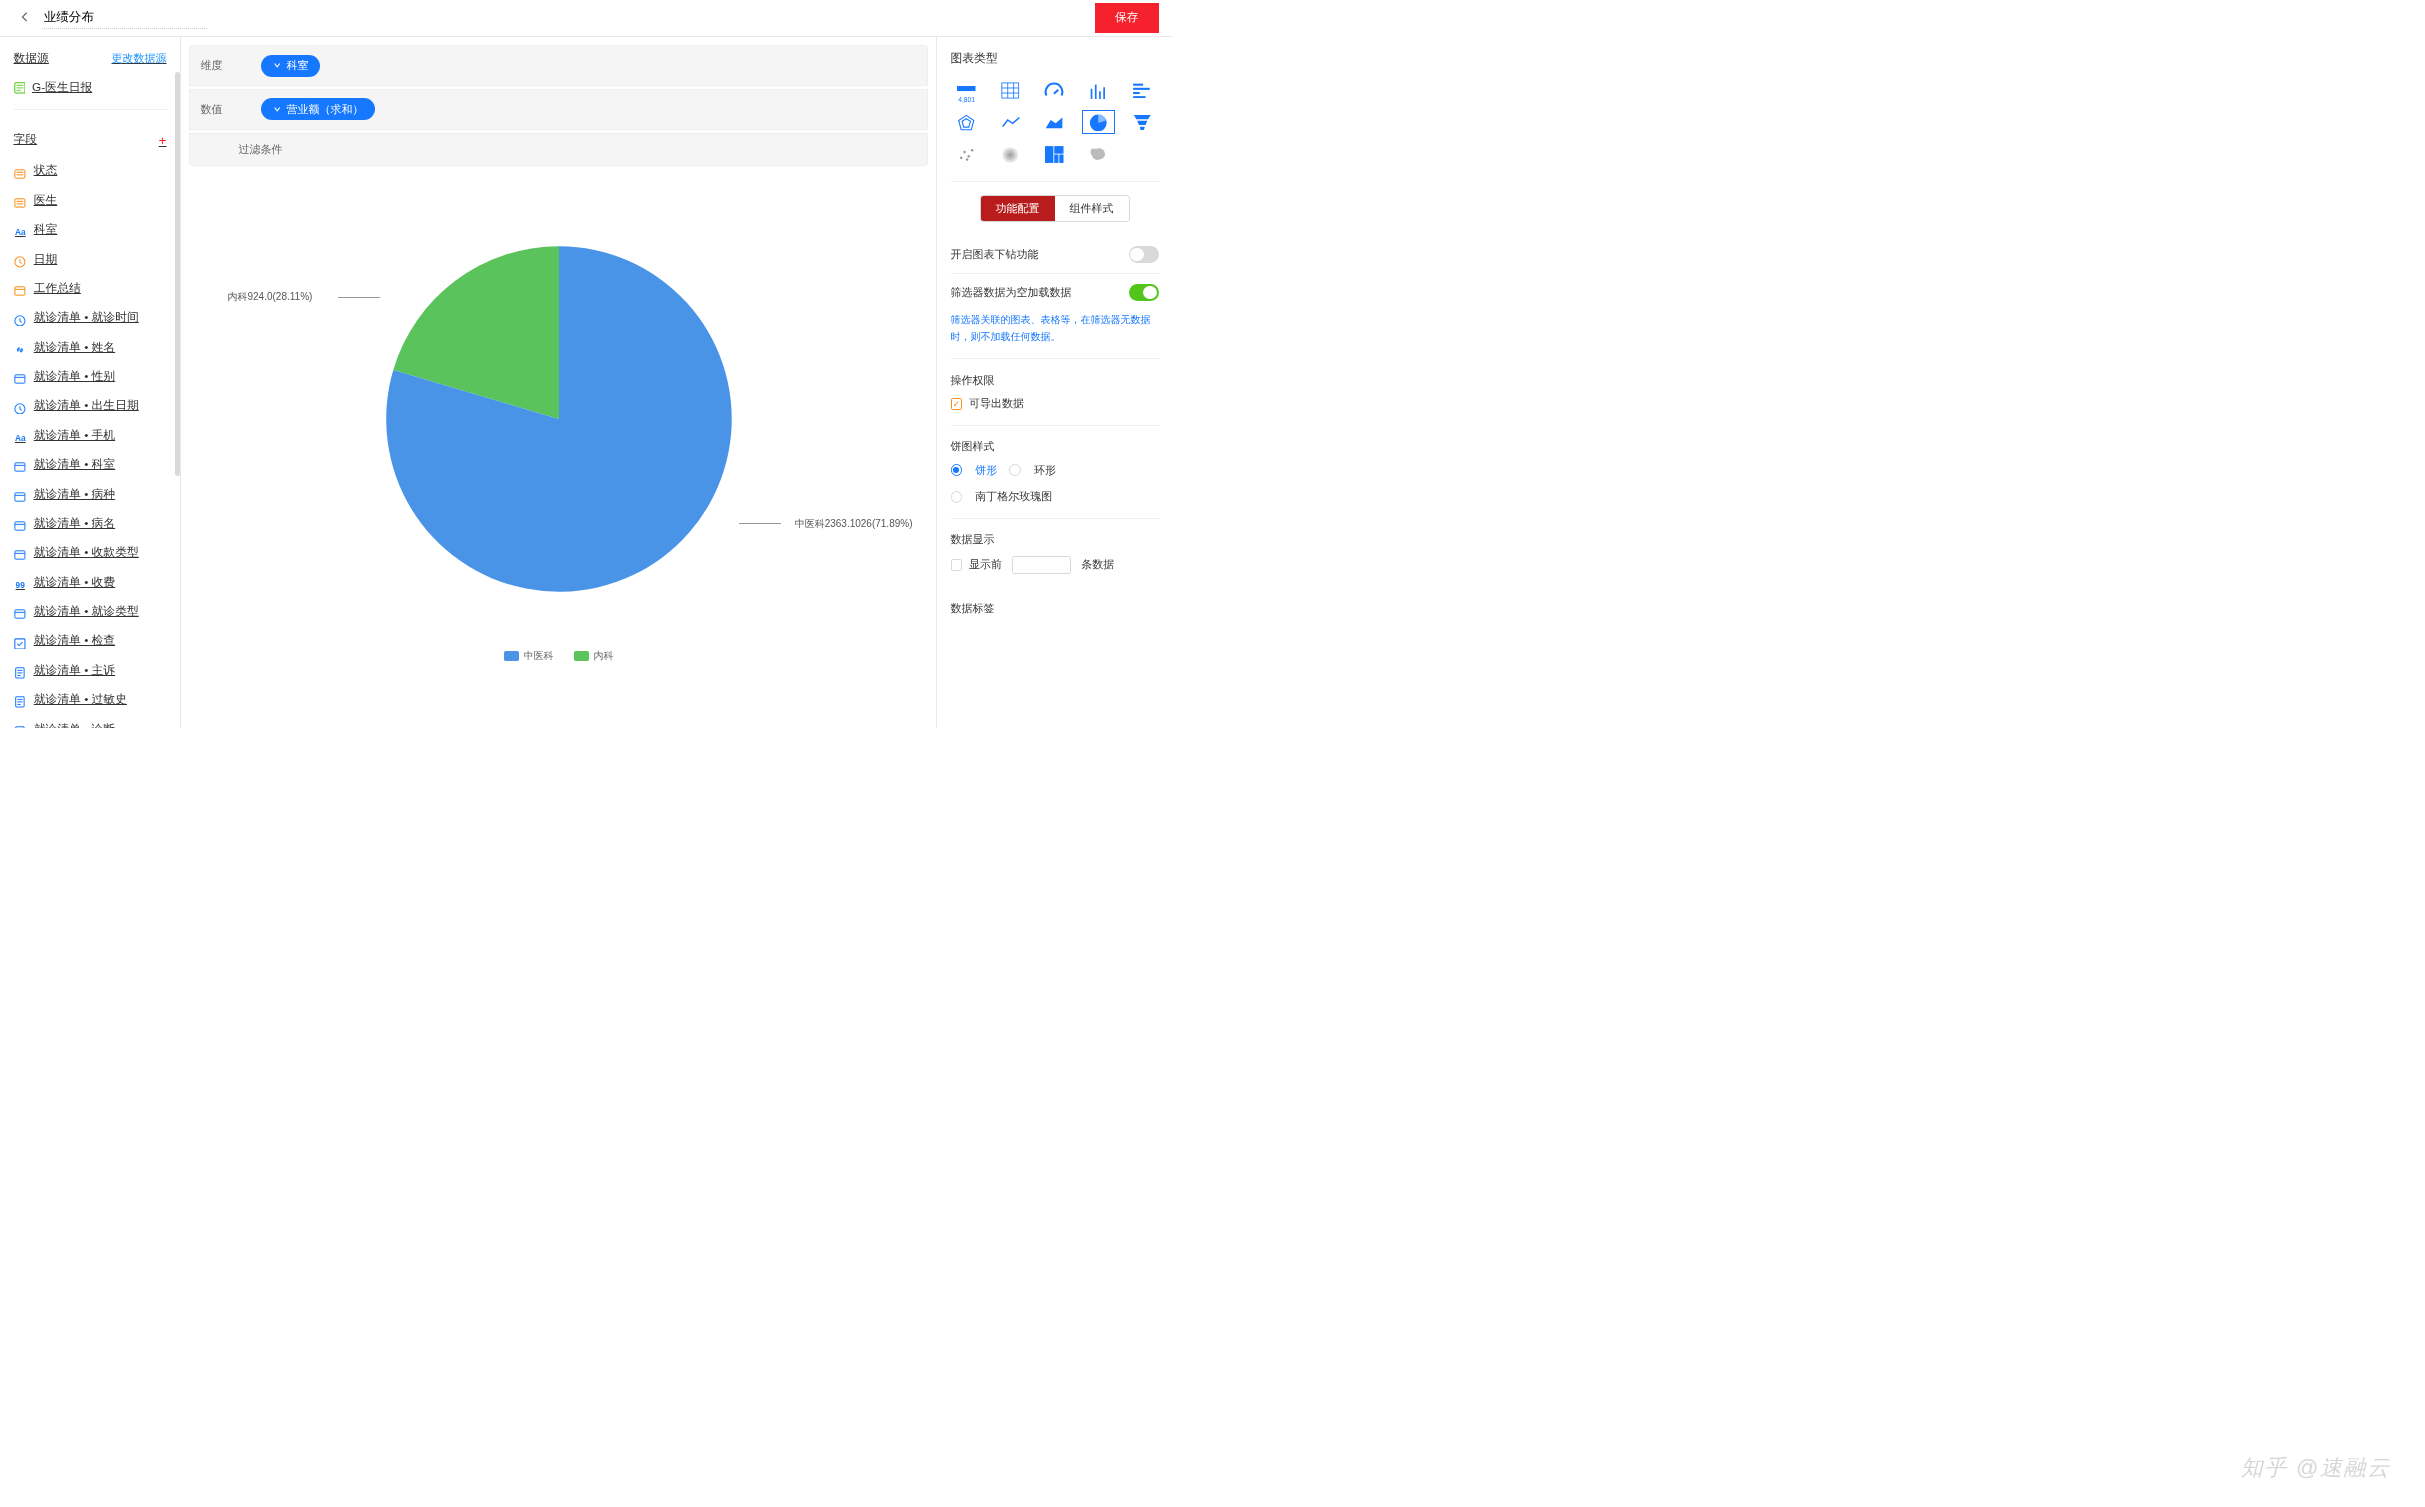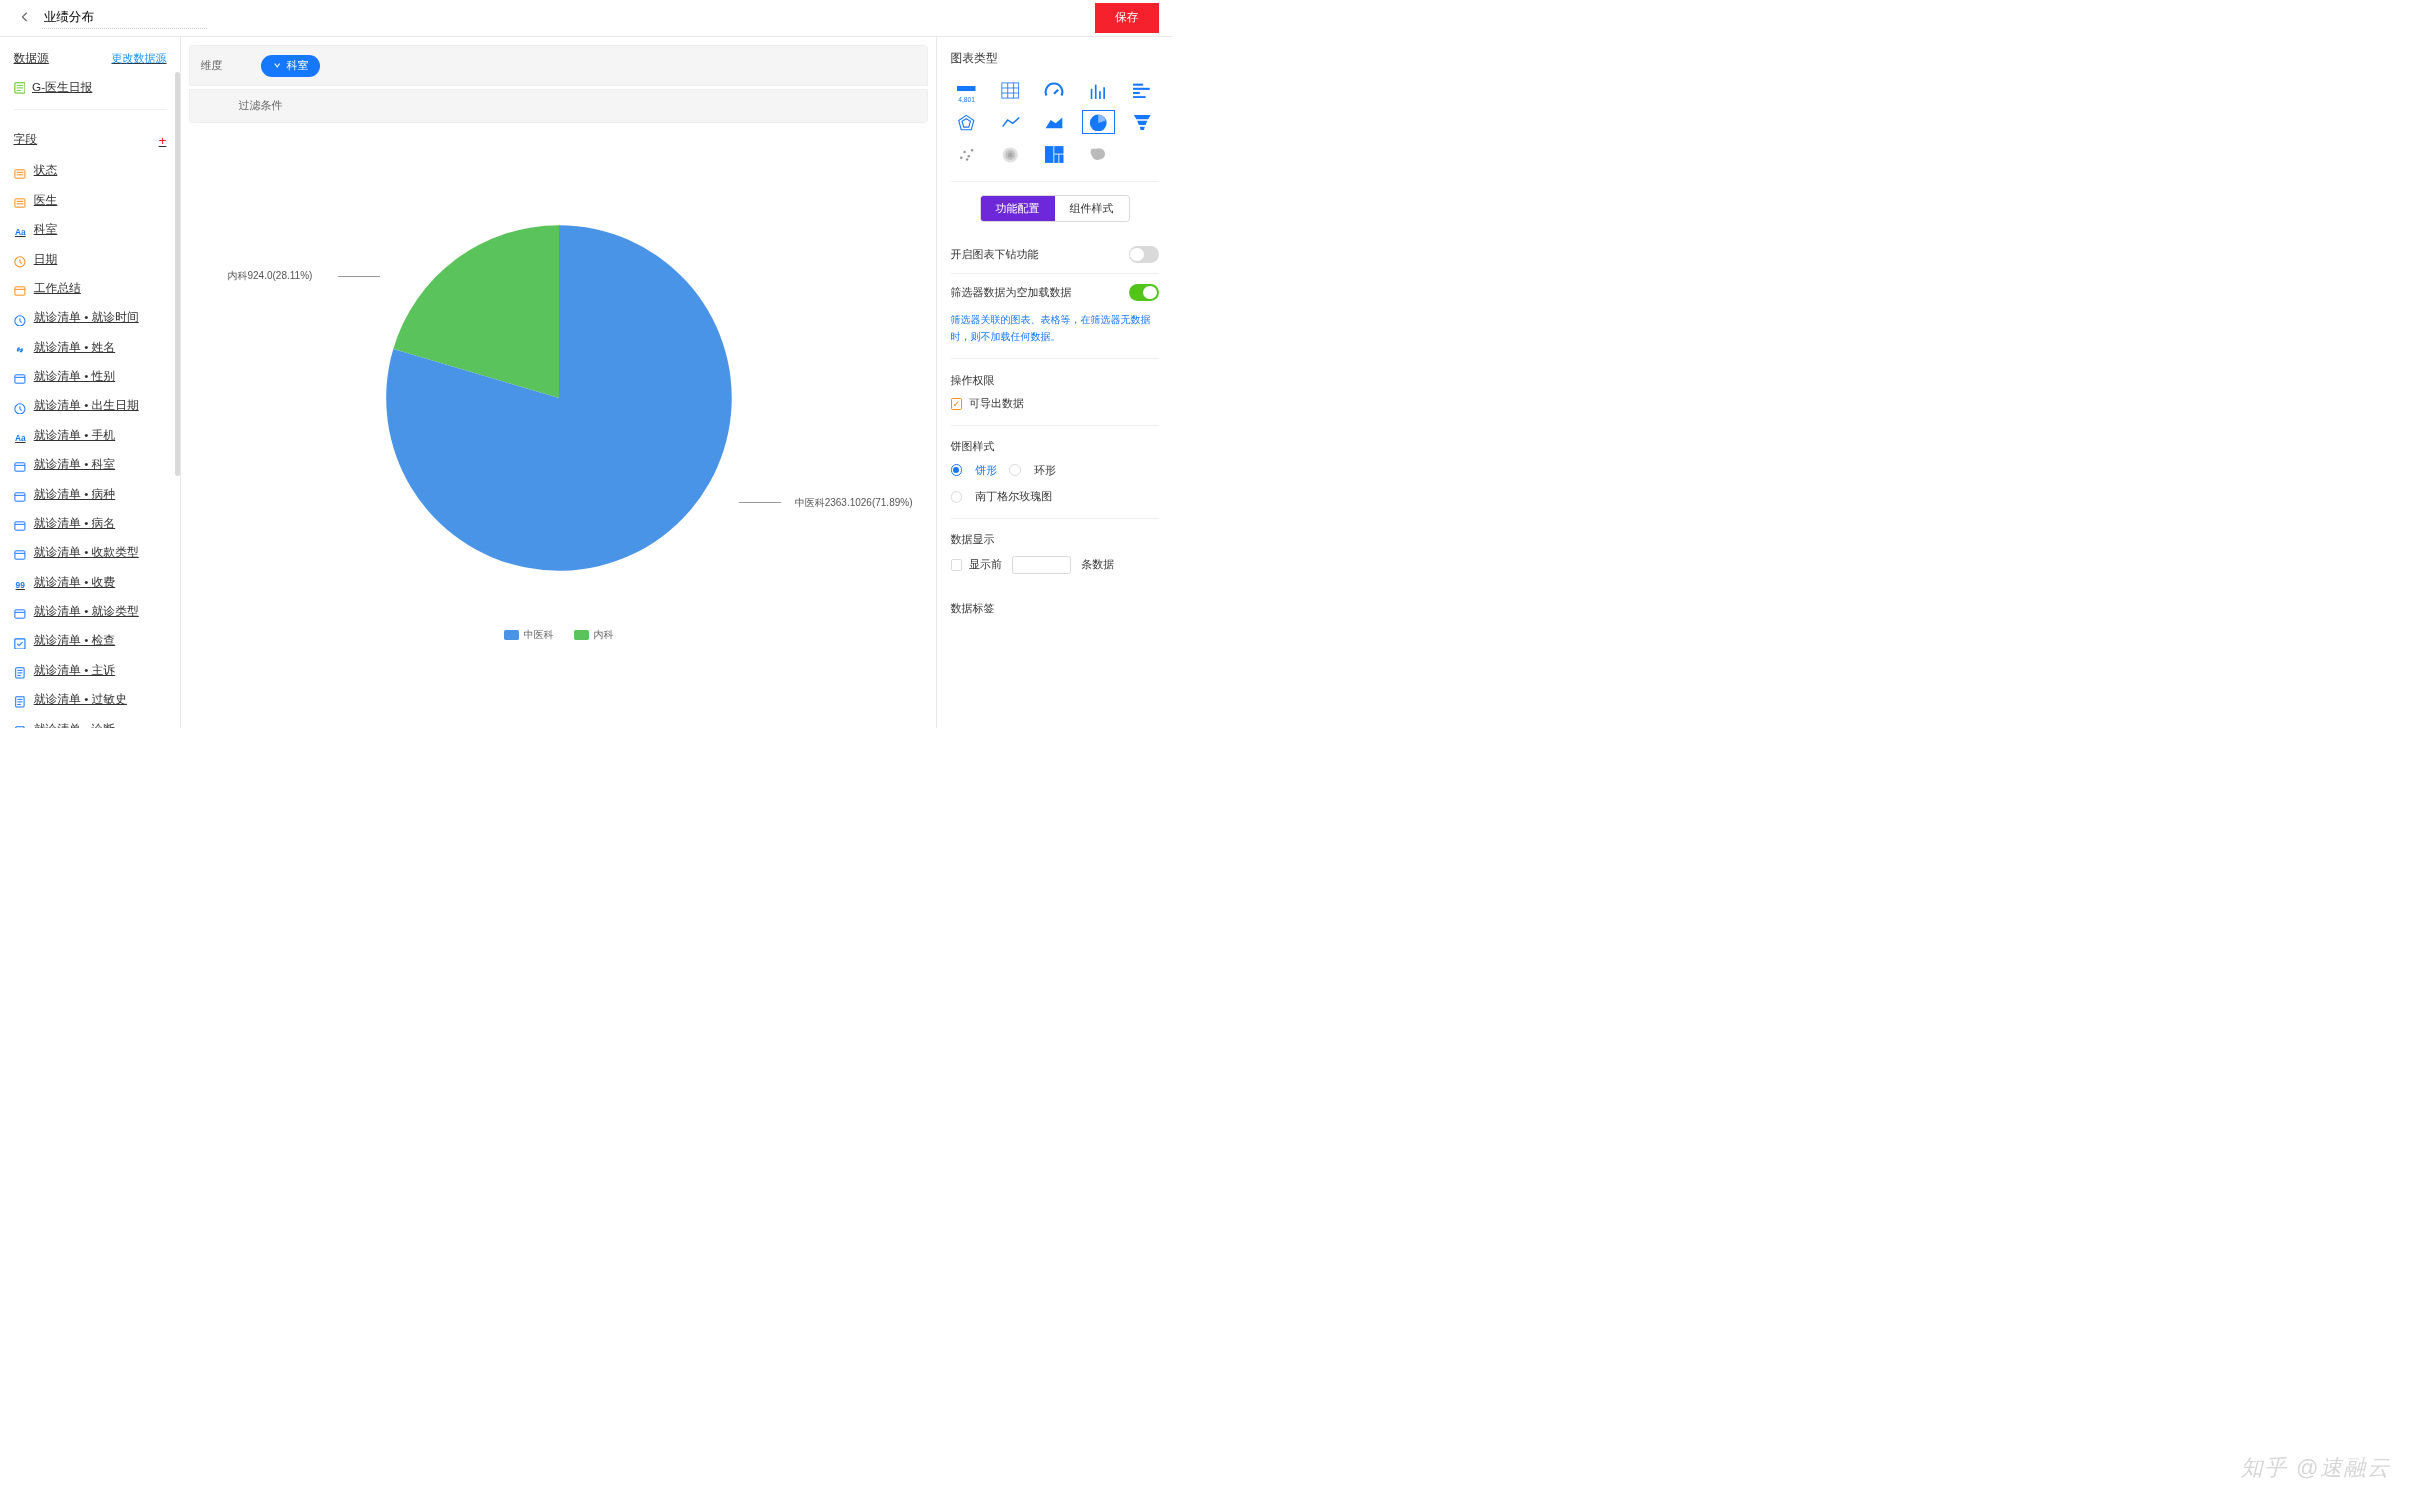--- a/index.html
+++ b/index.html
@@ -47,21 +47,21 @@
     
     .right { width: 236px; border-left: 0.8px solid #e8e8e8; padding: 13.5px; overflow-y: auto; }
     .rp-title { font-size: 11.8px; color: #333; margin-bottom: 11.8px; }
     .chart-types { display: grid; grid-template-columns: repeat(5, 1fr); gap: 8.4px 11.8px; padding-bottom: 15px; border-bottom: 0.8px solid #eee; }
     .ct-item { height: 23.6px; display: flex; flex-direction: column; align-items: center; justify-content: center; cursor: pointer; border: 1.7px solid transparent; padding: 1.7px; position: relative; }
     .ct-item.selected { border-color: #1677ff; }
     .ct-num { font-size: 6.7px; color: #1677ff; position: absolute; bottom: -1.7px; }
     
     .tabs { display: flex; border: 0.8px solid #d9d9d9; border-radius: 3.4px; margin: 13.5px auto; width: fit-content; }
     .tab { padding: 5px 15px; font-size: 11px; cursor: pointer; }
-    .tab.active { background: #6d28d9; color: #fff; border-radius: 2.5px 0 0 2.5px; }
+    .tab.active { background: #b91c1c; color: #fff; border-radius: 2.5px 0 0 2.5px; }
     .tab:not(.active) { color: #333; }
     
     .opt-row { display: flex; align-items: center; justify-content: space-between; padding: 10px 0; font-size: 11px; color: #333; }
     .opt-row.bordered { border-bottom: 0.8px solid #eee; }
     .toggle { width: 30px; height: 17px; border-radius: 8.4px; position: relative; cursor: pointer; }
     .toggle.off { background: #d9d9d9; }
     .toggle.on { background: #52c41a; }
     .toggle::after { content: ""; position: absolute; width: 13.5px; height: 13.5px; background: #fff; border-radius: 50%; top: 1.7px; }
     .toggle.off::after { left: 1.7px; }
     .toggle.on::after { right: 1.7px; }
@@ -302,20 +302,29 @@
 
     <div class="main">
       <div class="config-rows">
         <div class="config-row">
           <span class="config-label">维度</span>
           <span class="pill">
             <svg class="chev" viewBox="0 0 10 10">
                 <path d="M2 3 L5 7 L8 3" stroke="#fff" fill="none" stroke-width="1.3"></path>
               </svg>
             <span>科室</span>
+          </span>
+        </div>
+        <div class="config-row">
+          <span class="config-label">数值</span>
+          <span class="pill">
+            <svg class="chev" viewBox="0 0 10 10">
+                <path d="M2 3 L5 7 L8 3" stroke="#fff" fill="none" stroke-width="1.3"></path>
+              </svg>
+            <span>营业额（求和）</span>
           </span>
         </div>
         <div class="config-row">
           <span class="config-label">过滤条件</span>
         </div>
       </div>
 
       <div class="chart-area">
         <div class="pie-wrap">
           <svg width="354" height="354" viewBox="0 0 420 420">

